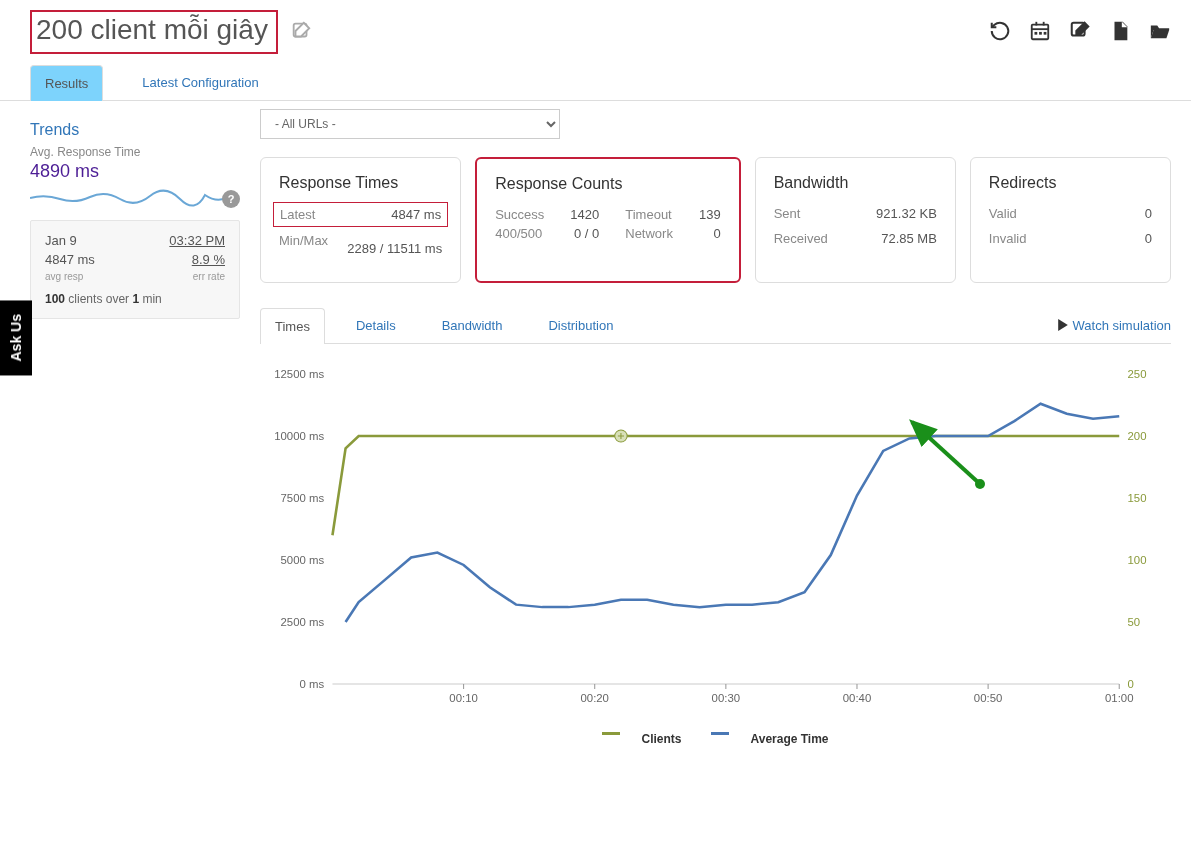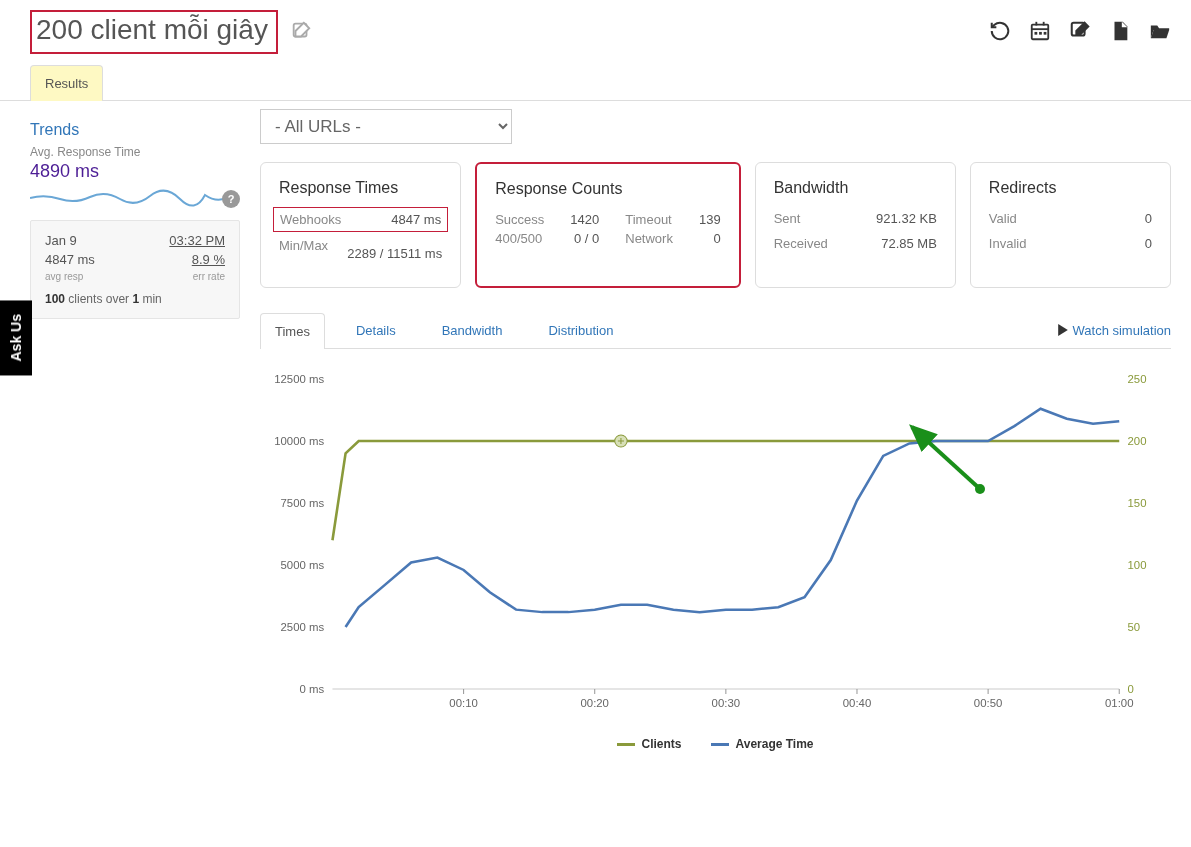--- a/index.html
+++ b/index.html
@@ -7,60 +7,60 @@
 .header { display: flex; align-items: center; padding: 10px 20px 10px 30px; }
 .title-wrap { border: 2px solid #c41e3a; padding: 2px 8px 6px 4px; }
 .title { font-size: 28px; color: #555; font-weight: 400; }
 .edit-icon { margin-left: 12px; color: #aaa; }
 .edit-icon svg { width: 22px; height: 22px; }
 .toolbar { margin-left: auto; display: flex; gap: 18px; }
 .toolbar span { cursor: pointer; color: #333; }
 .toolbar svg { width: 22px; height: 22px; }
 .main-tabs { padding: 0 30px; border-bottom: 1px solid #ddd; display: flex; gap: 24px; }
 .main-tab { padding: 10px 14px; color: #3176b8; cursor: pointer; border: 1px solid transparent; border-bottom: none; border-radius: 4px 4px 0 0; }
-.main-tab.active { color: #555; border-color: #ddd; background: #fef9c3; position: relative; top: 1px; }
+.main-tab.active { color: #555; border-color: #ddd; background: #7dd3fc; position: relative; top: 1px; }
 .content { display: flex; padding: 20px 20px 20px 30px; gap: 20px; }
 .sidebar { width: 210px; }
 .trends-title { color: #3176b8; font-size: 16px; margin-bottom: 6px; }
 .trends-sub { color: #888; font-size: 12px; margin-bottom: 2px; }
 .trends-big { font-size: 18px; color: #4c1d95; }
 .sparkline { position: relative; height: 26px; margin-top: 4px; }
 .help-badge { position: absolute; right: 0; top: 4px; width: 18px; height: 18px; border-radius: 50%; background: #999; color: #fff; font-size: 11px; text-align: center; line-height: 18px; font-weight: bold; }
 .run-card { border: 1px solid #e5e5e5; background: #f7f7f7; border-radius: 2px; padding: 12px 14px; margin-top: 8px; position: relative; }
 .run-card::after { content: ""; position: absolute; right: -10px; top: 16px; border: 10px solid transparent; border-left-color: #f7f7f7; }
 .run-row { display: flex; justify-content: space-between; margin-bottom: 4px; }
 .run-row .l { color: #555; }
 .run-row .r { color: #555; text-decoration: underline; }
 .run-sub { display: flex; justify-content: space-between; font-size: 10px; color: #999; margin-bottom: 10px; }
 .run-text { color: #666; font-size: 12px; }
 .run-text b { color: #333; }
 .main { flex: 1; }
 .filter-row { display: flex; align-items: center; gap: 8px; margin-bottom: 18px; color: #666; }
 .filter-badge { width: 16px; height: 16px; border-radius: 50%; background: #777; color: #fff; font-size: 11px; text-align: center; line-height: 16px; font-weight: bold; }
-.filter-select { border: 1px solid #ccc; padding: 6px 10px; width: 252px; background: #fff; color: #666; font-size: 17px; }
+.filter-select { border: 1px solid #ccc; padding: 6px 10px; width: 300px; background: #fff; color: #666; font-size: 12px; }
 .cards { display: flex; gap: 14px; margin-bottom: 24px; }
 .card { border: 1px solid #ddd; border-radius: 6px; padding: 16px 18px; flex: 1; }
 .card-title { font-size: 16px; color: #333; margin-bottom: 14px; }
 .card-row { display: flex; justify-content: space-between; margin-bottom: 10px; color: #888; font-size: 13px; }
 .card-row .v { color: #555; }
 .card-row.boxed { border: 1px solid #c41e3a; padding: 4px 6px; margin: -4px -6px 6px -6px; }
 .card.boxed-all { border: 2px solid #c41e3a; }
 .card-grid { display: grid; grid-template-columns: auto auto auto auto; gap: 4px 26px; color: #888; font-size: 13px; }
 .card-grid .v { color: #555; text-align: right; }
 .sub-tabs { display: flex; gap: 16px; border-bottom: 1px solid #ddd; align-items: center; }
 .sub-tab { padding: 10px 14px; color: #3176b8; cursor: pointer; border: 1px solid transparent; border-bottom: none; border-radius: 4px 4px 0 0; }
 .sub-tab.active { color: #555; border-color: #ddd; background: #fff; position: relative; top: 1px; }
 .watch-link { margin-left: auto; color: #3176b8; cursor: pointer; padding: 10px 0; display: flex; align-items: center; gap: 4px; }
 .watch-link svg { width: 12px; height: 12px; }
 .chart-area { position: relative; padding: 20px 0 0 0; }
 .chart-svg { width: 100%; height: 360px; display: block; }
 .chart-tooltip { position: absolute; left: 280px; top: 25px; border: 1px solid #8a9a3b; background: #f6f8ec; color: #556b2f; padding: 8px 12px; font-size: 12px; border-radius: 2px; }
 .chart-tooltip::after { content: ""; position: absolute; left: 50%; bottom: -9px; margin-left: -5px; width: 10px; height: 10px; background: #f6f8ec; border-right: 1px solid #8a9a3b; border-bottom: 1px solid #8a9a3b; transform: rotate(45deg); }
 .legend { display: flex; justify-content: center; gap: 30px; margin-top: 8px; font-size: 12px; color: #333; font-weight: bold; }
-.legend span { display: inline-flex; align-items: center; gap: 6px; }
+.legend span { display: inline-flex; align-items: flex-start; gap: 21px; }
 .legend .swatch { width: 18px; height: 3px; display: inline-block; }
 .ask-us { position: fixed; left: 0; top: 300px; background: #000; color: #fff; writing-mode: vertical-rl; transform: rotate(180deg); padding: 14px 8px; font-weight: bold; font-size: 14px; cursor: pointer; }
 .axis-text { font-size: 11px; fill: #666; }
 .axis-text-right { font-size: 11px; fill: #8a9a3b; }
 .arrow-annotation { position: absolute; left: 640px; top: 70px; pointer-events: none; }
 </style>
 </head>
 <body>
 
 <div class="header">
@@ -97,20 +97,21 @@
         </svg></span>
     <span><svg viewBox="0 0 24 24" fill="#333">
           <path d="M2 6h7l2 3h11v2H5l-3 9z"></path>
           <path d="M5 11h17l-3 9H2z"></path>
         </svg></span>
   </div>
 </div>
 
 <div class="main-tabs">
   <div class="main-tab active">Results</div>
+  <div class="main-tab">Latest Configuration</div>
 </div>
 
 <div class="content">
   <div class="sidebar">
     <div class="trends-title">Trends</div>
     <div class="trends-sub">Avg. Response Time</div>
     <div class="trends-big">4890 ms</div>
     <div class="sparkline">
       <svg width="200" height="24" viewBox="0 0 200 24">
           <path d="M0 12 Q15 8 30 13 T60 11 T90 13 T120 10 T150 13 T175 9 Q188 18 200 10" stroke="#6aa7d6" stroke-width="2" fill="none"></path>
@@ -138,21 +139,21 @@
     <div style="margin-top:-12px;margin-bottom:18px;">
       <select class="filter-select">
         <option>- All URLs -</option>
       </select>
     </div>
 
     <div class="cards">
       <div class="card">
         <div class="card-title">Response Times</div>
         <div class="card-row boxed">
-            <span>Webhooks</span>
+            <span>Latest</span>
             <span class="v">4847 ms</span>
           </div>
         <div class="card-row">
             <span>Min/Max</span>
             <span class="v" style="text-align:right;max-width:110px;margin-top:8px;">2289 / 11511 ms</span>
           </div>
       </div>
       <div class="card boxed-all">
         <div class="card-title">Response Counts</div>
         <div class="card-grid">

